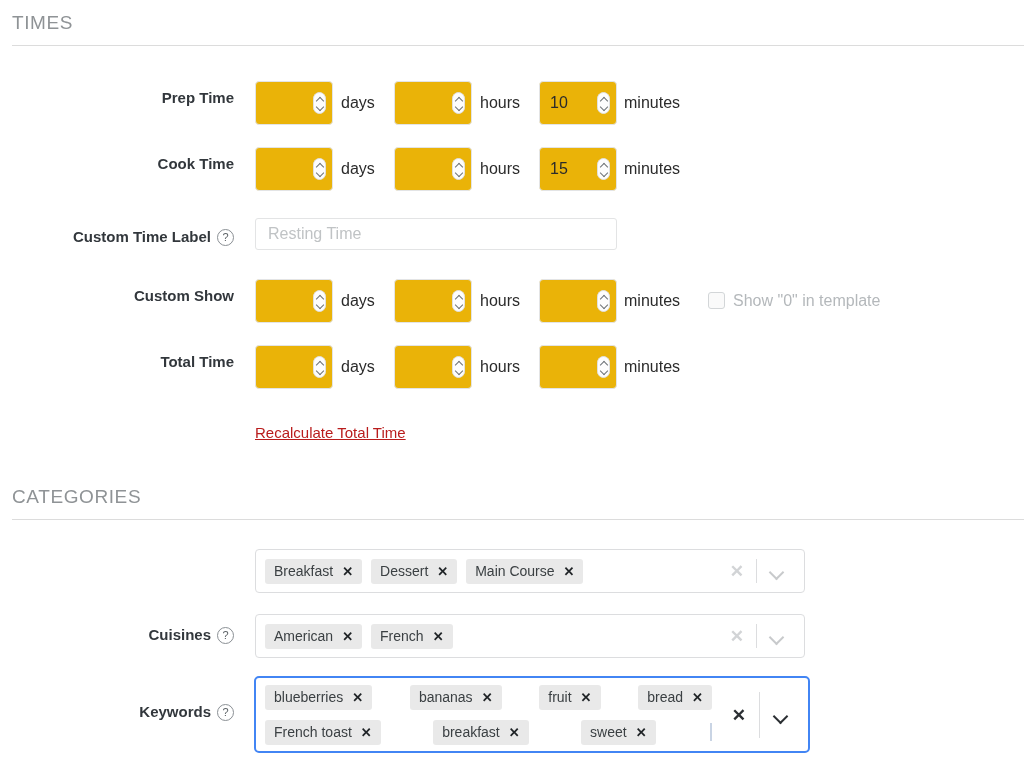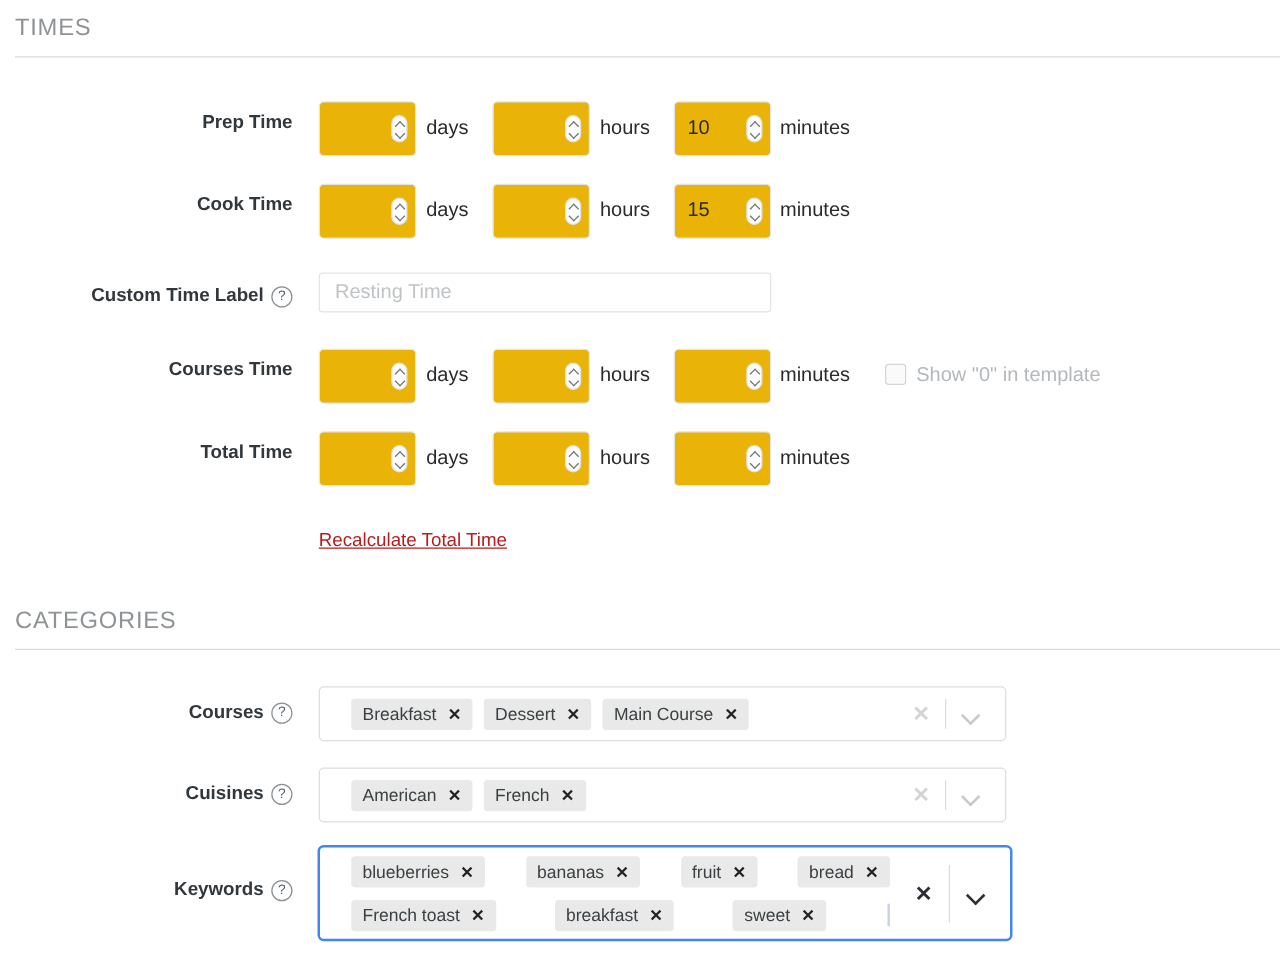--- a/index.html
+++ b/index.html
@@ -168,21 +168,20 @@
   .ms-tags {
     position: absolute;
     left: 9px; top: 0;
     right: 92px;
     height: 100%;
     display: flex;
     flex-wrap: wrap;
     align-content: center;
     gap: 10px 9px;
     padding: 6px 0;
-    margin-left: 16px;
   }
   .chip {
     display: inline-flex;
     align-items: center;
     height: 25px;
     background: #e9e9e9;
     border-radius: 3px;
     padding: 0 9px;
     font-size: 14px;
     color: #3b4043;
@@ -279,21 +278,21 @@
   </div>
 
   <div class="row" style="top:210px;">
     <div class="row-label">
       <span>Custom Time Label</span><span class="help-icon">?</span>
     </div>
     <input class="text-field" type="text" placeholder="Resting Time" style="">
   </div>
 
   <div class="row" style="top:269px;">
-    <div class="row-label">Courses Time</div>
+    <div class="row-label">Custom Show</div>
     <div class="num-field c-days">
       <span class="val"></span>
       <span class="spinner"></span>
     </div>
     <div class="unit c-dayslbl">days</div>
     <div class="num-field c-hours">
       <span class="val"></span>
       <span class="spinner"></span>
     </div>
     <div class="unit c-hourslbl">hours</div>
@@ -324,23 +323,20 @@
       <span class="spinner"></span>
     </div>
     <div class="unit c-minslbl">minutes</div>
   </div>
 
   <div class="link" style="top:388px;">Recalculate Total Time</div>
 
   <div class="section-header" id="categories-header">CATEGORIES</div>
 
   <div class="row" style="top:543px;">
-    <div class="row-label">
-      <span>Courses</span><span class="help-icon">?</span>
-    </div>
     <div class="multiselect" id="ms-courses" style="left:255px; top:6px; width:550px; height:44px;">
       <div class="ms-tags">
           <span class="chip">
             <span>Breakfast</span>
             <span class="x">✕</span>
           </span>
           <span class="chip">
             <span>Dessert</span>
             <span class="x">✕</span>
           </span>

